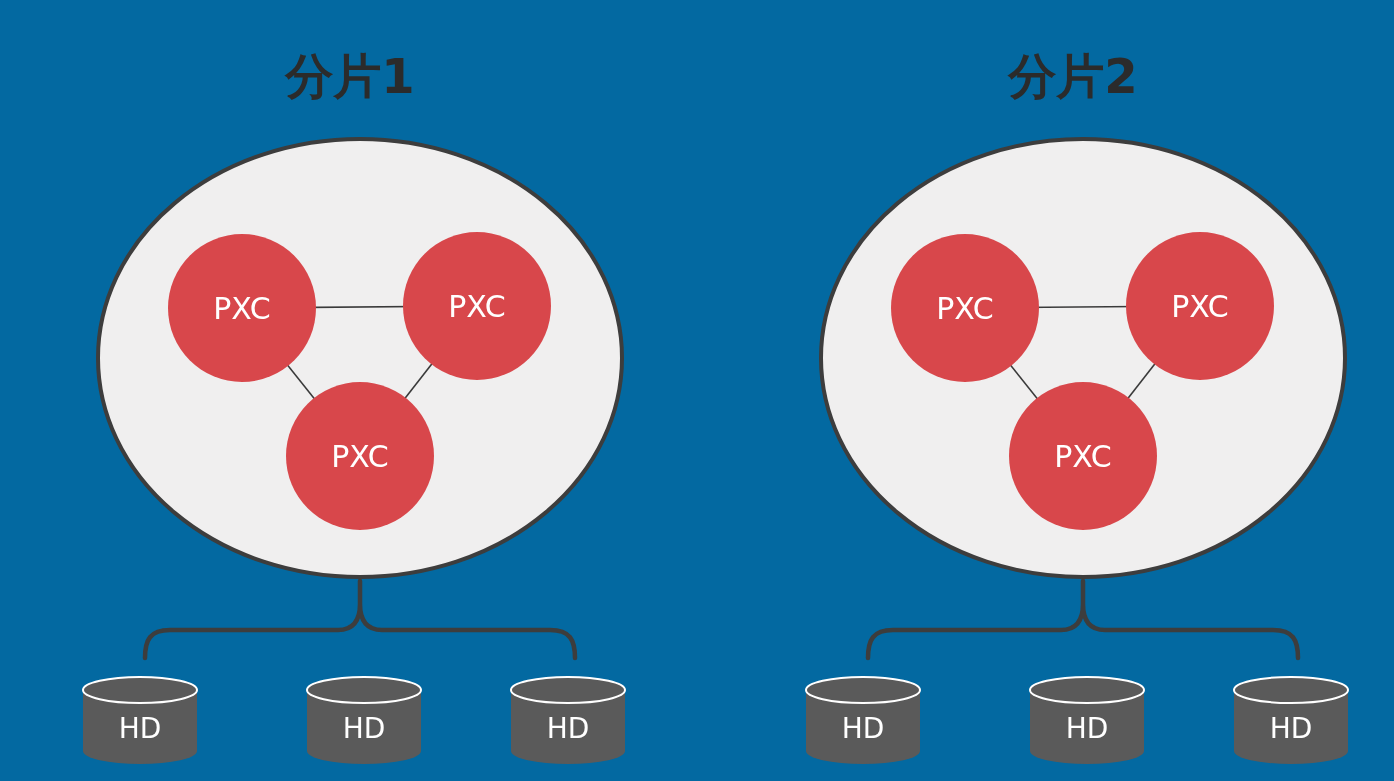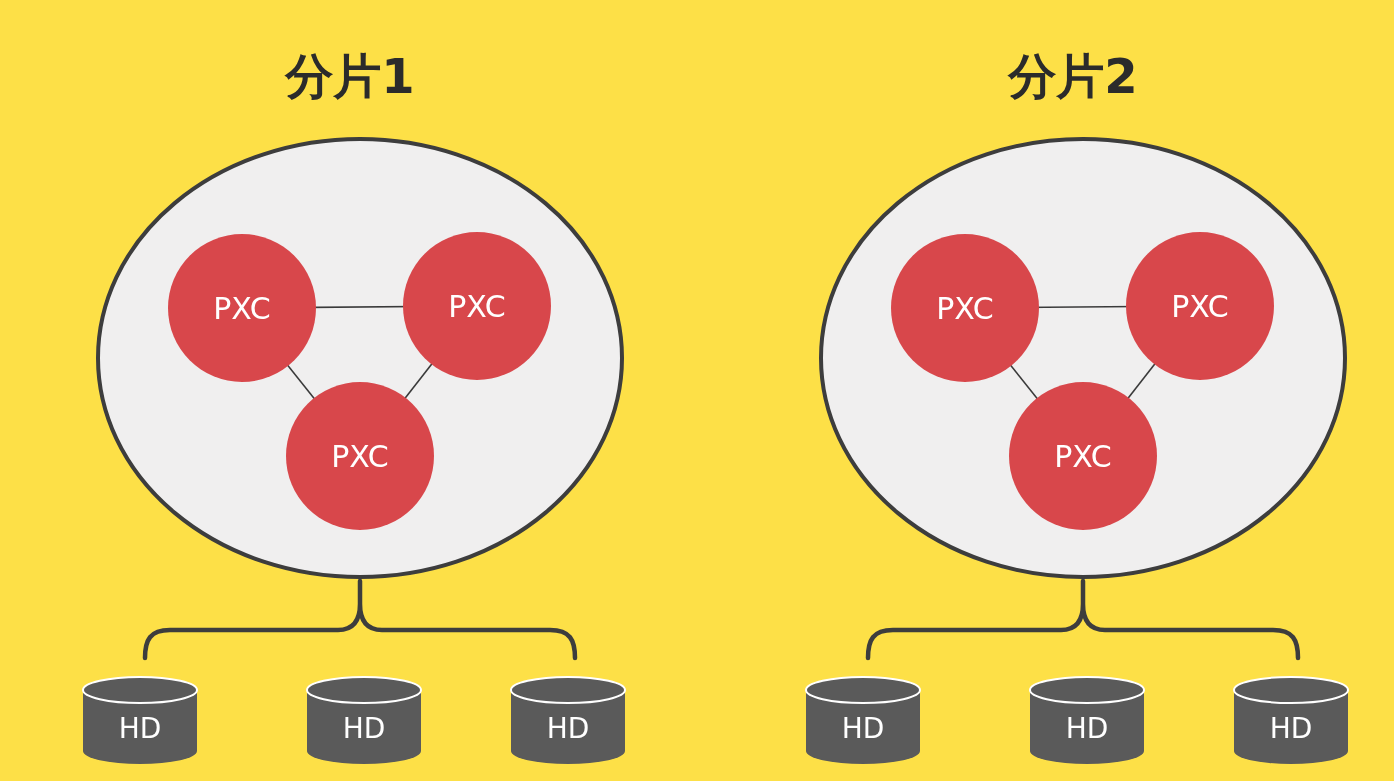--- a/index.html
+++ b/index.html
@@ -10,21 +10,21 @@
     --node-text:#ffffff;
     --link:#3a3a3a;
     --disk-fill:#5a5a5a;
     --disk-text:#ffffff;
   }
   html,body{margin:0;padding:0;background:#ffffff;}
   body{font-family:"DejaVu Sans","Liberation Sans",sans-serif;}
   .canvas{
     width:1394px;height:781px;
     display:flex;flex-direction:row;
-    overflow:hidden;background:#fde047;
+    overflow:hidden;background:#0369a1;
   }
   svg.shard{display:block;flex:0 0 auto;}
   text.shard-title{
     font-size:48px;font-weight:bold;fill:var(--title-text);
     font-family:"DejaVu Sans","Liberation Sans",sans-serif;
   }
   text.node-label{
     font-size:30px;fill:var(--node-text);
     font-family:"DejaVu Sans","Liberation Sans",sans-serif;
   }

